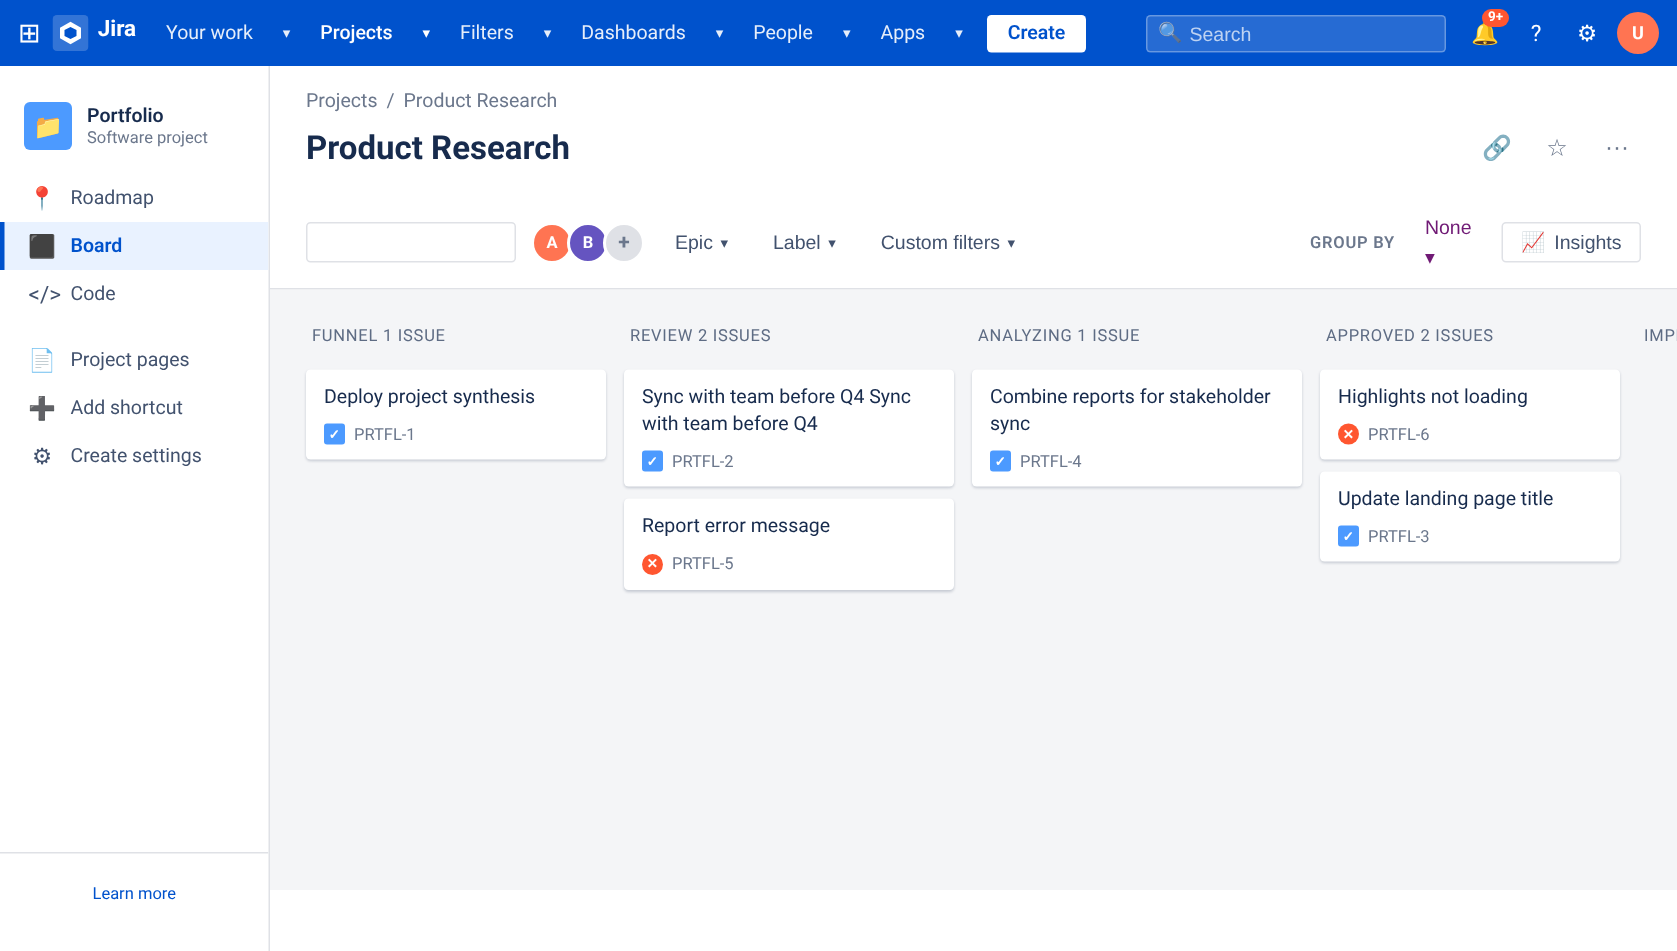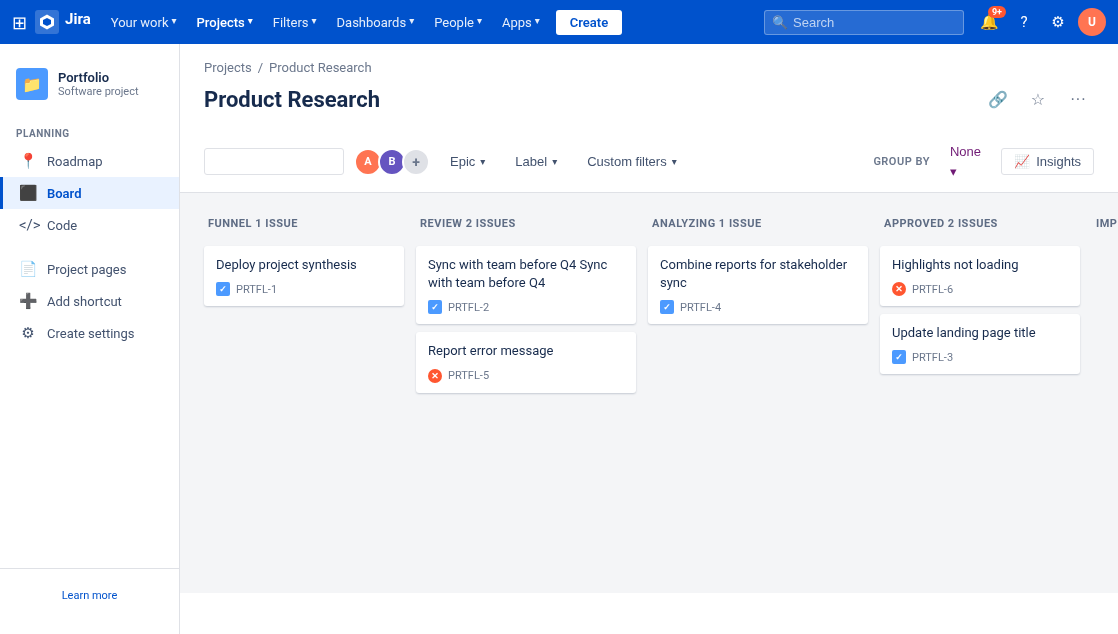--- a/index.html
+++ b/index.html
@@ -13,21 +13,21 @@
       align-items: center;
       padding: 0 12px;
       gap: 4px;
       position: fixed; top: 0; left: 0; right: 0; z-index: 100;
     }
     .nav-grid-icon { color: white; margin-right: 4px; font-size: 18px; cursor: pointer; }
     .nav-logo { display: flex; align-items: flex-start; gap: 6px; color: white; font-weight: 700; font-size: 15px; margin-right: 8px; }
     .nav-logo-icon { width: 24px; height: 24px; }
     .nav-item {
       color: rgba(255,255,255,0.9); padding: 4px 8px; border-radius: 3px; cursor: pointer; font-size: 13px;
-      display: flex; align-items: flex-start; gap: 3px; white-space: nowrap;
+      display: flex; align-items: center; gap: 20px; white-space: nowrap;
     }
     .nav-item.active { color: white; font-weight: 500; }
     .nav-item .caret { font-size: 10px; }
     .nav-create {
       background: white; color: #0052cc; padding: 5px 14px; border-radius: 3px;
       font-size: 13px; font-weight: 600; cursor: pointer; margin-left: 4px;
     }
     .nav-spacer { flex: 1; }
     .nav-search {
       background: rgba(255,255,255,0.15); border: 1px solid rgba(255,255,255,0.3);
@@ -128,21 +128,21 @@
       background: transparent; border: 1px solid #dfe1e6; border-radius: 3px;
       cursor: pointer; color: #42526e; font-size: 13px;
     }
 
     
     .board-container { padding: 16px 24px; display: flex; gap: 12px; overflow-x: auto; min-height: 400px; background: #f4f5f7; }
     .board-column {
       min-width: 200px; max-width: 220px; flex-shrink: 0; background: #f4f5f7;
     }
     .column-header { padding: 8px 4px; margin-bottom: 8px; }
-    .column-title { font-size: 11px; font-weight: 700; text-transform: uppercase; color: #5e6c84; letter-spacing: 0.5px; }
+    .column-title { font-size: 11px; font-weight: 400; text-transform: uppercase; color: #5e6c84; letter-spacing: 0.5px; }
     .column-cards { display: flex; flex-direction: column; gap: 8px; }
     .card {
       background: white; border-radius: 3px; padding: 10px 12px;
       box-shadow: 0 1px 2px rgba(9,30,66,0.2); cursor: pointer;
     }
     .card-title { font-size: 13px; color: #172b4d; margin-bottom: 8px; line-height: 1.4; }
     .card-footer { display: flex; align-items: center; gap: 6px; }
     .issue-type-story {
       width: 14px; height: 14px; background: #4c9aff; border-radius: 2px;
       display: flex; align-items: center; justify-content: center; color: white; font-size: 9px; font-weight: 700; flex-shrink: 0;
@@ -219,21 +219,20 @@
 
   <aside class="sidebar">
     <div class="sidebar-project">
       <div class="sidebar-project-icon">📁</div>
       <div class="sidebar-project-info">
         <div class="sidebar-project-name">Portfolio</div>
         <div class="sidebar-project-type">Software project</div>
       </div>
     </div>
 
-    <div class="sidebar-section-label">PLANNING</div>
 
     <div class="sidebar-item">
       <span class="sidebar-item-icon">📍</span>
       <span>Roadmap</span>
     </div>
     <div class="sidebar-item active">
       <span class="sidebar-item-icon">⬛</span>
       <span>Board</span>
     </div>
 

